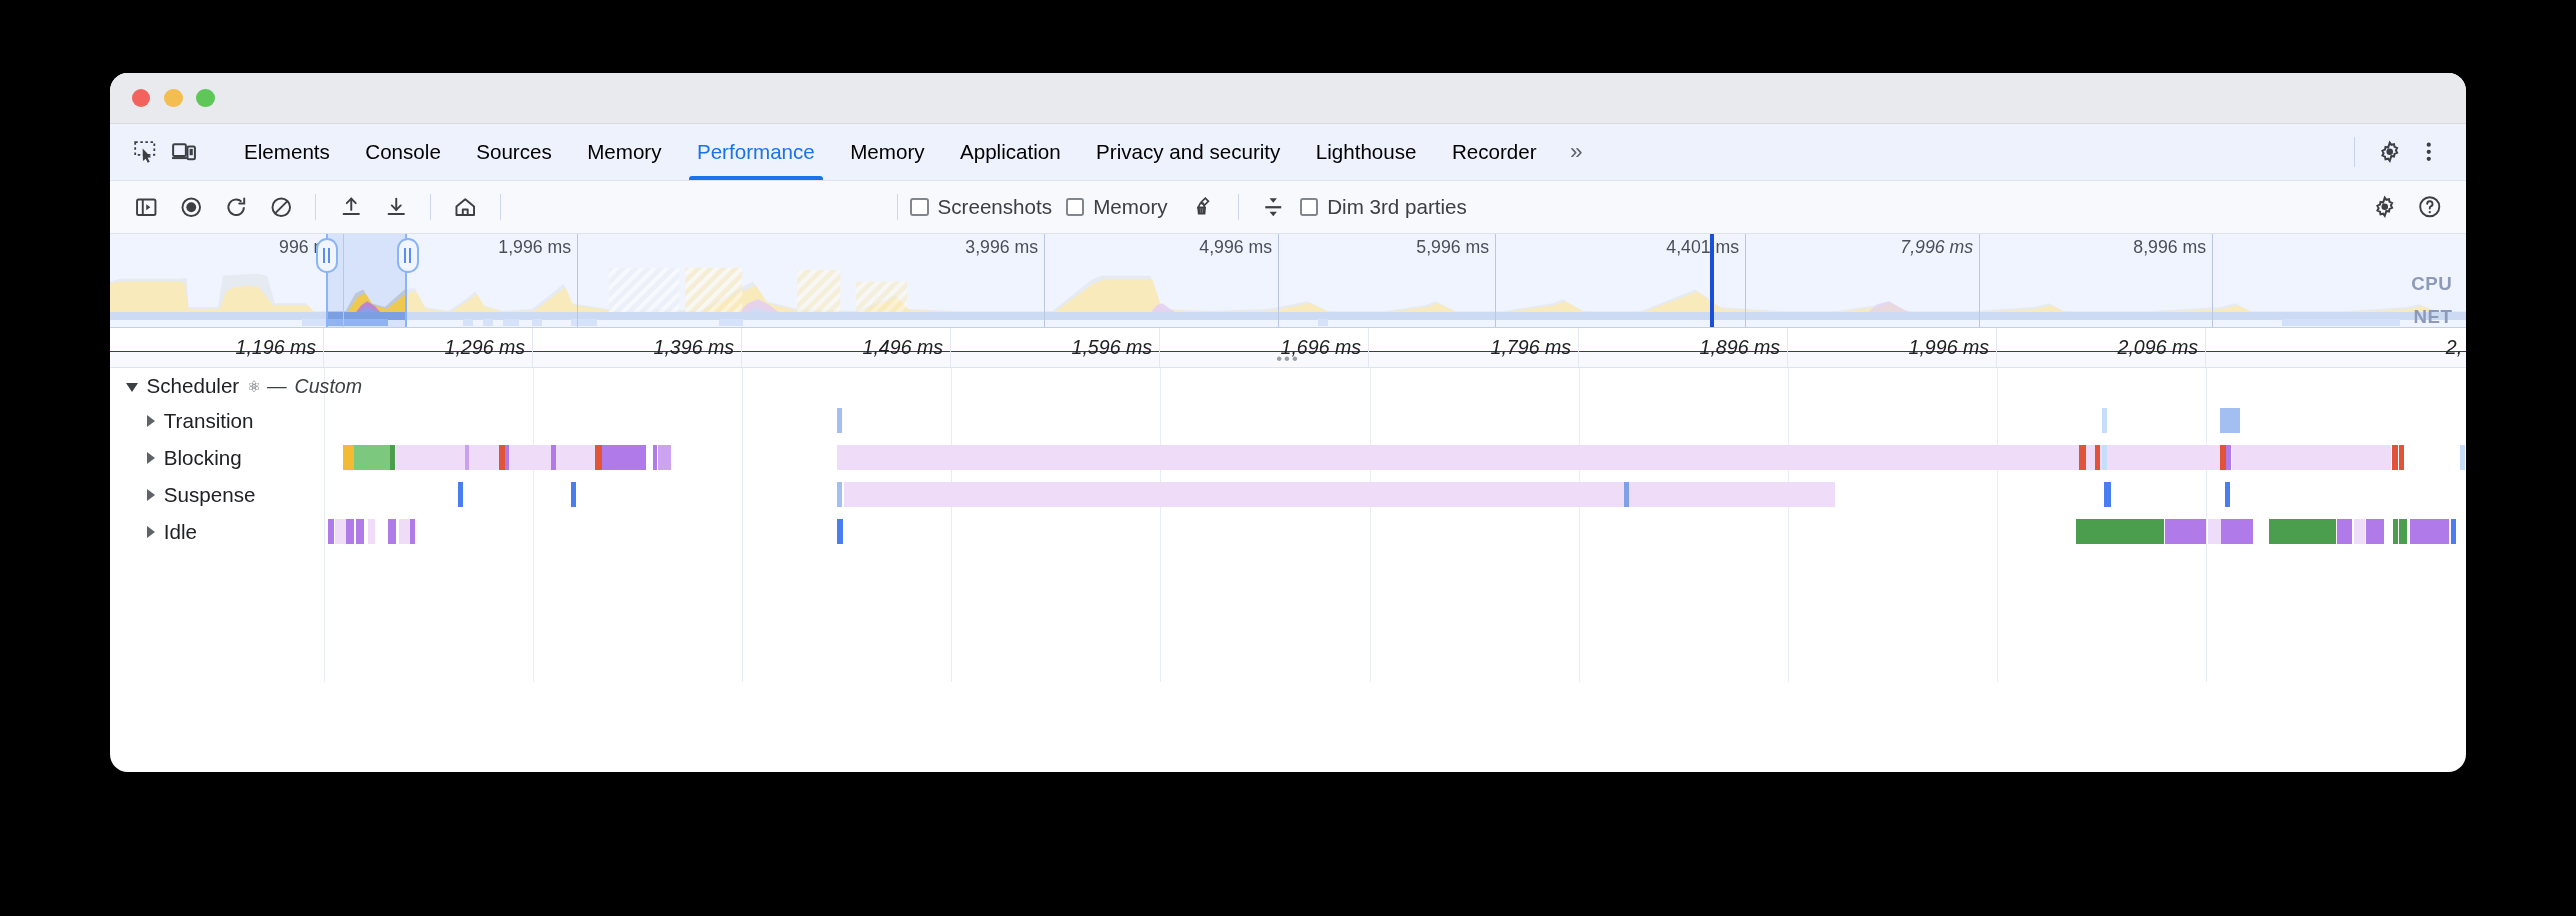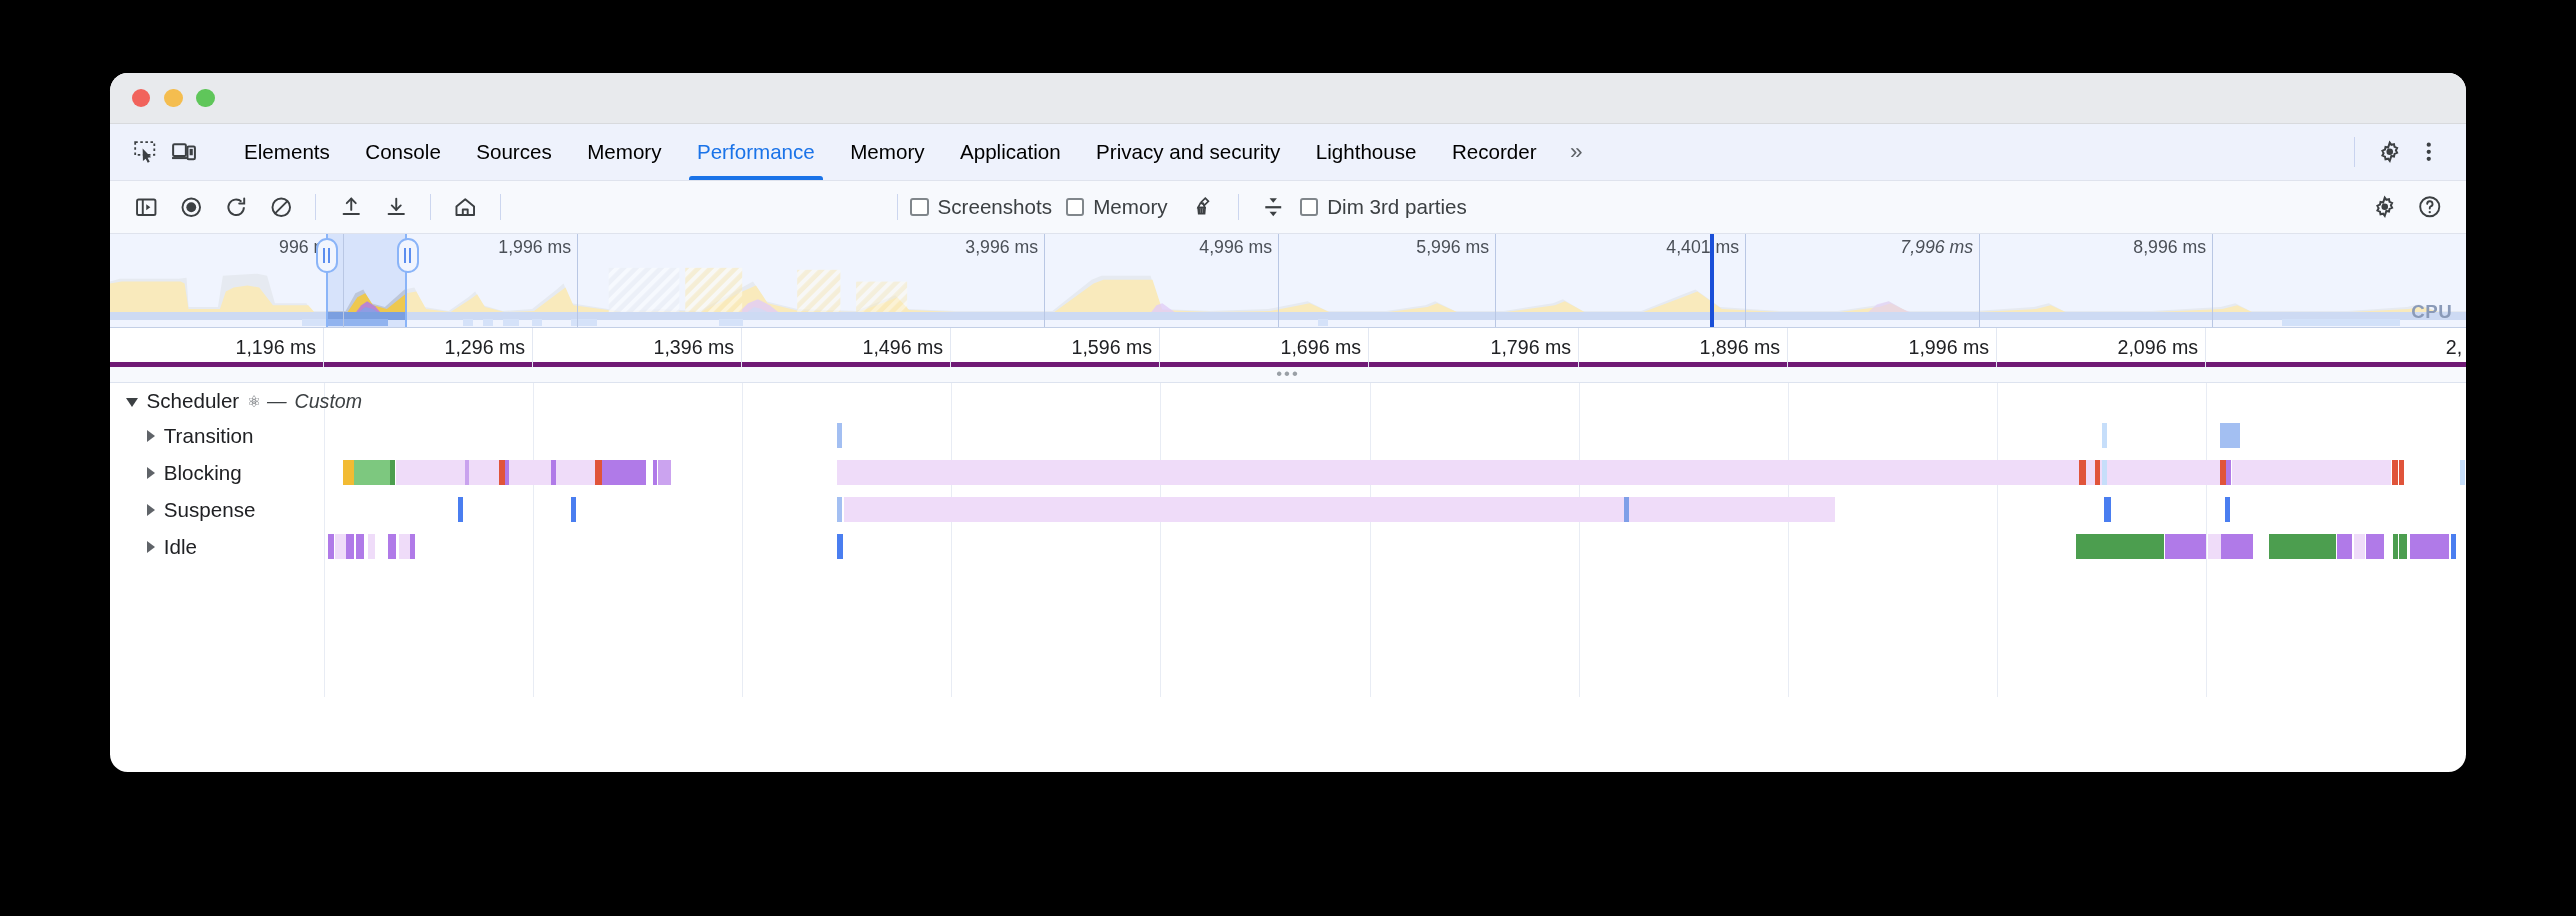--- a/index.html
+++ b/index.html
@@ -116,40 +116,40 @@
   .net-band {
     position: absolute; left: 0; right: 0; top: 78px; height: 7.9px;
     background: #7b9fe0;
   }
   .net-blips { position: absolute; left: 0; right: 0; top: 85px; height: 7.9px; }
   .net-blip { position: absolute; height: 6.9px; background: #91b3ef; }
   .cpu-label, .net-label {
     position: absolute; right: 13.7px;
     font-size: 18.7px; font-weight: bold; color: #8a9ab8;
     letter-spacing: 0.5px;
-    margin-top: 28px;
   }
   .cpu-label { top: 39px; }
   .net-label { top: 72px; }
   
   .ovr-dim { position: absolute; top: 0; height: 94px; background: rgba(255,255,255,0.62); }
   .ovr-sel { position: absolute; top: 0; height: 94px; background: rgba(255,255,255,0.0);
              border-left: 2.9px solid #8ab4f8; border-right: 2.9px solid #8ab4f8; }
   .handle {
     position: absolute; top: 3.9px; width: 21.6px; height: 35px;
     background: #f1f5fe; border: 2px solid #8ab4f8; border-radius: 10.8px;
     display: flex; align-items: center; justify-content: center; z-index: 8;
   }
   .handle i { display: block; width: 2px; height: 15.7px; background: #5b8def; margin: 0 1.5px; }
   .ovr-marker { position: absolute; top: 0; width: 3.9px; height: 94px; background: #1a4fd8; z-index: 7; }
 
   
   .zruler {
-    position: relative; height: 39px; background: #ffffff;
-    border-bottom: 5px solid #701a75;
+    position: relative; height: 24px; background: #ffffff;
+    border-bottom: 1px solid #701a75;
+    font-style: italic;
   }
   .ztick { position: absolute; top: 0; height: 39px; border-right: 1px solid #e3e8f2; }
   .ztick span {
     position: absolute; right: 6.9px; top: 7.9px;
     font-size: 19.6px; color: #202124; white-space: nowrap;
   }
   .resizer {
     height: 15.7px; background: #f7f9fd;
     display: flex; align-items: center; justify-content: center;
     border-bottom: 1px solid #dde3ef;

